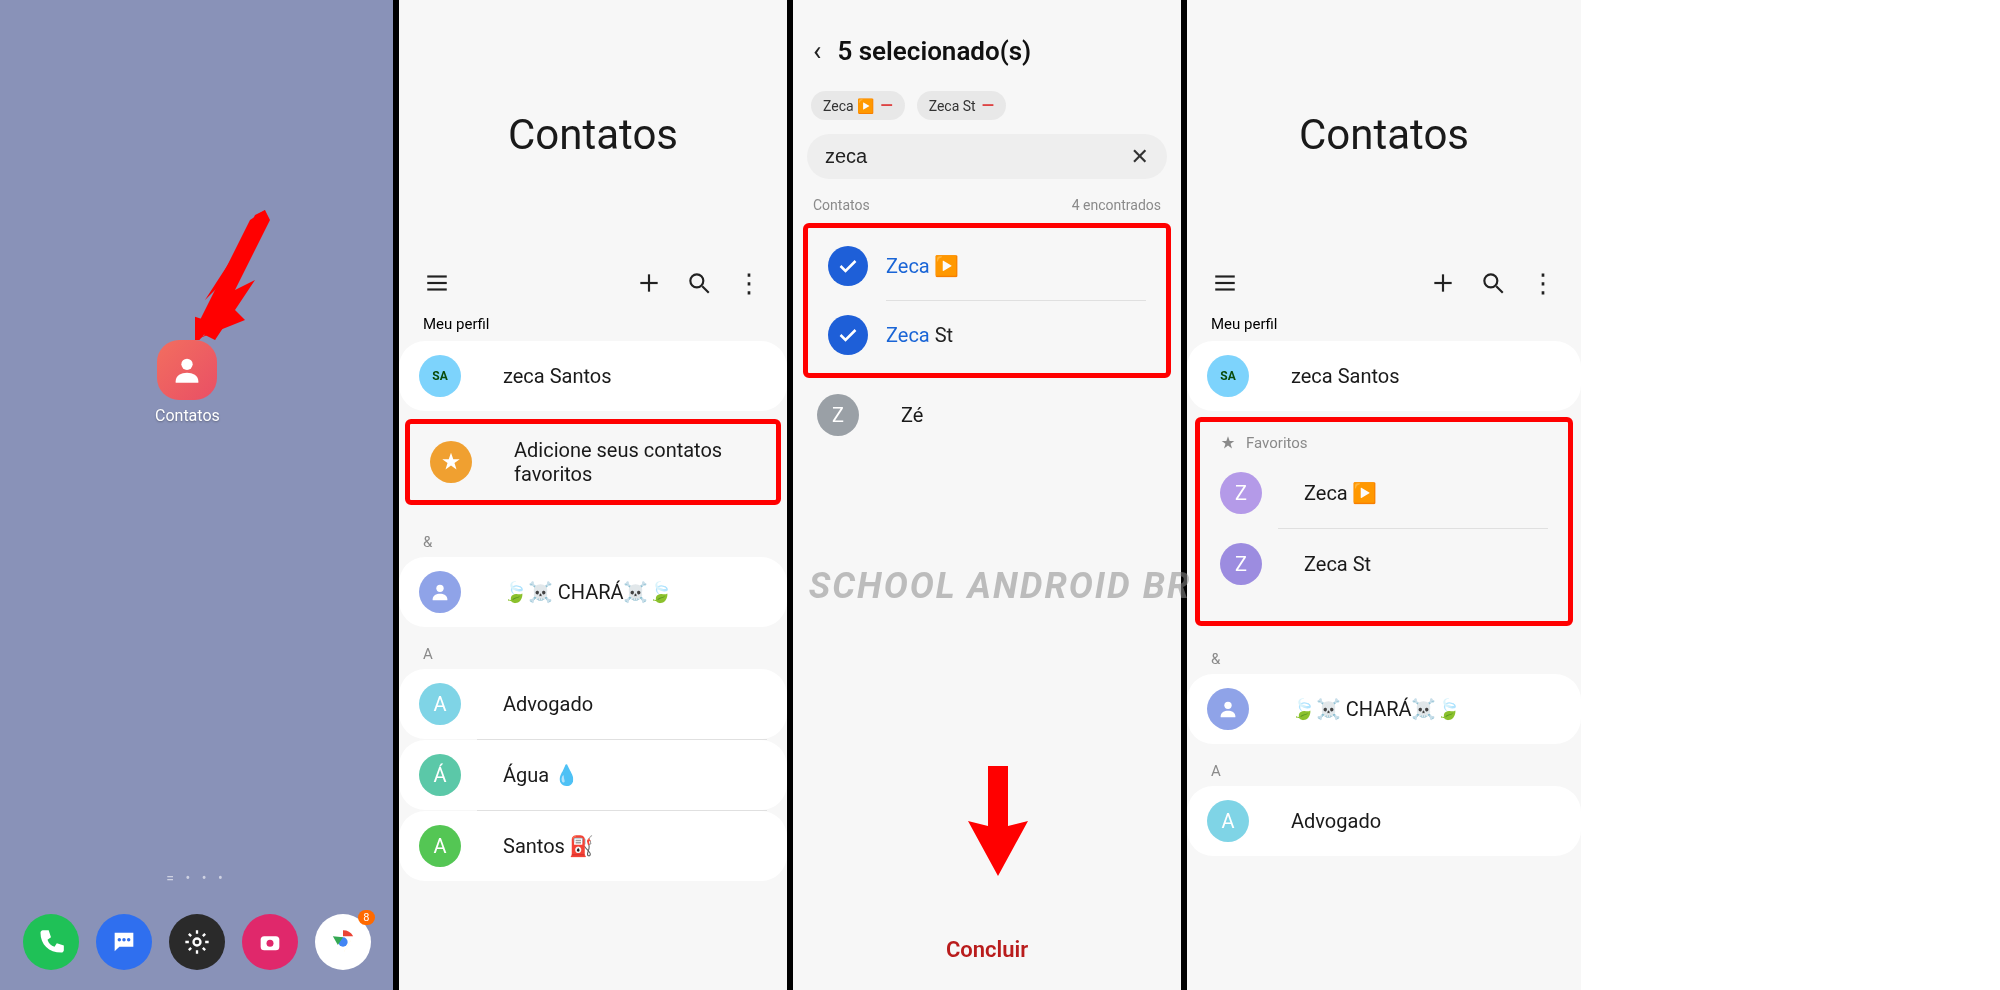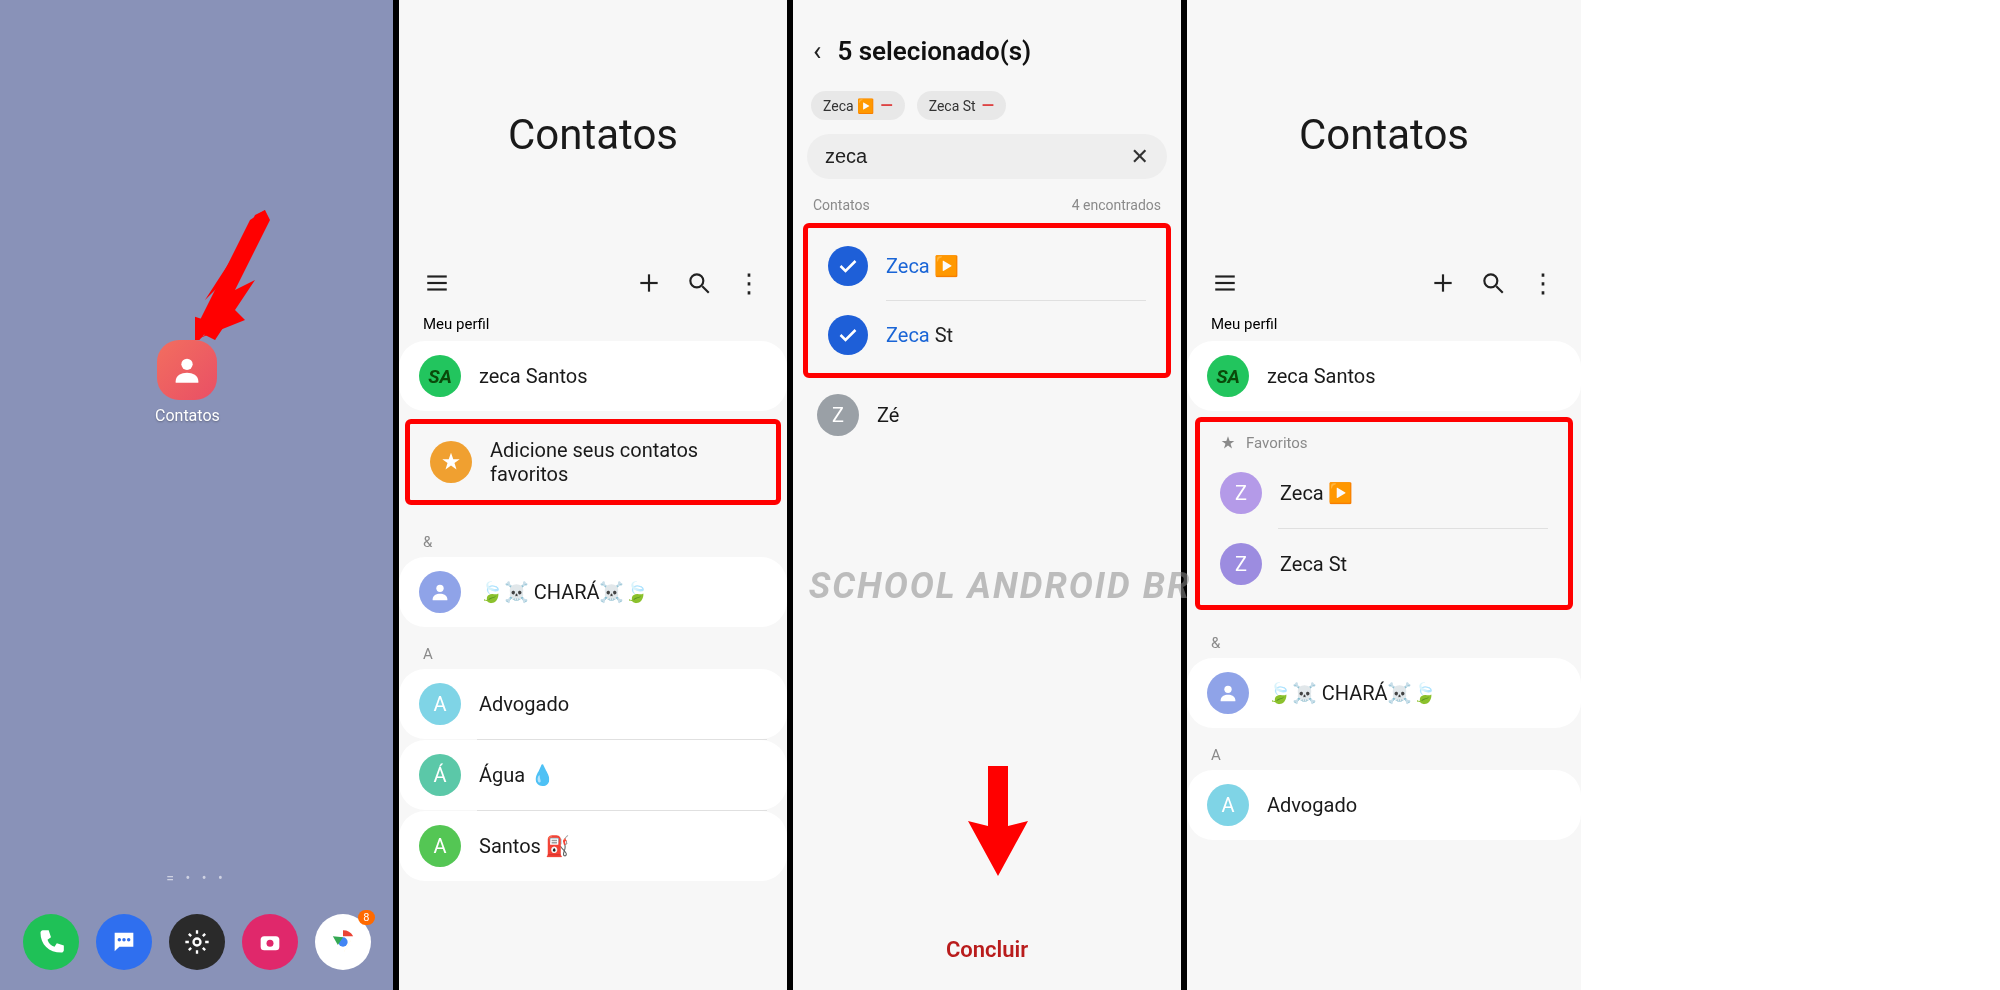--- a/index.html
+++ b/index.html
@@ -41,22 +41,22 @@
   .section-label { font-size: 15px; color: #000000; padding: 18px 24px 8px; }
   .row { display: flex; align-items: center; padding: 14px 20px; gap: 18px; border-radius: 26px; }
   .avatar { width: 42px; height: 42px; border-radius: 21px; display: flex; align-items: center; justify-content: center; font-size: 20px; color: #fff; flex-shrink: 0; }
   .av-green { background: #54c654; }
   .av-blue { background: #8fa3e8; }
   .av-cyan { background: #7fd4e6; }
   .av-teal { background: #5bc8a8; }
   .av-purple { background: #b49ae8; }
   .av-purple2 { background: #9c8ce0; }
   .av-orange { background: #f0a030; }
-  .av-img { background: #22c55e; font-size: 19px; font-weight: bold; color: #0a4a0a; font-style: italic; }
-  .row-label { font-size: 20px; color: #1a1a1a; flex: 1; }
+  .av-img { background: #7dd3fc; font-size: 12px; font-weight: bold; color: #0a4a0a; }
+  .row-label { font-size: 20px; color: #1a1a1a; flex: 1; margin-left: 24px; }
   .divider { height: 1px; background: #e0e0e0; margin-left: 78px; margin-right: 20px; }
 
   .redbox { border: 5px solid #ff0000; border-radius: 6px; }
   .p2 .redbox1 { margin: 8px 6px 10px; }
   .star-icon { fill: #fff; }
   .letter-hdr { font-size: 15px; color: #8a8a8a; padding: 18px 24px 6px; }
   .white-row { background: #fff; }
 
   
   .sel-header { display: flex; align-items: center; gap: 16px; padding: 34px 20px 24px; }
@@ -74,21 +74,21 @@
   .av-letter-z { background: #9aa0a6; color: #fff; }
   .sel-name { font-size: 20px; color: #1a65d6; }
   .sel-name .black { color: #222; }
   .p3 .redbox { margin: 2px 10px; padding: 4px 0; }
   .done-btn { position: absolute; bottom: 28px; left: 0; right: 0; text-align: center; font-size: 22px; font-weight: 600; color: #b91c1c; cursor: pointer; }
   .arrow3 { position: absolute; bottom: 110px; left: 170px; color: #ff0000; }
 
   
   .fav-section { display: flex; align-items: center; gap: 10px; padding: 12px 20px 6px; font-size: 15px; color: #8a8a8a; }
   .fav-section svg { width: 16px; height: 16px; fill: #8a8a8a; }
-  .p4 .redbox { margin: 6px 8px; padding-bottom: 6px; }
+  .p4 .redbox { margin: 6px 8px; padding-bottom: 22px; }
 
   
   .watermark { position: absolute; top: 565px; left: 0; width: 100%; text-align: center; font-size: 36px; font-weight: 700; font-style: italic; color: rgba(140,140,140,.55); letter-spacing: 2px; pointer-events: none; z-index: 50; }
 
   .arrow-svg { width: 80px; height: 130px; }
 </style>
 </head>
 <body>
 
 <div class="panels">

